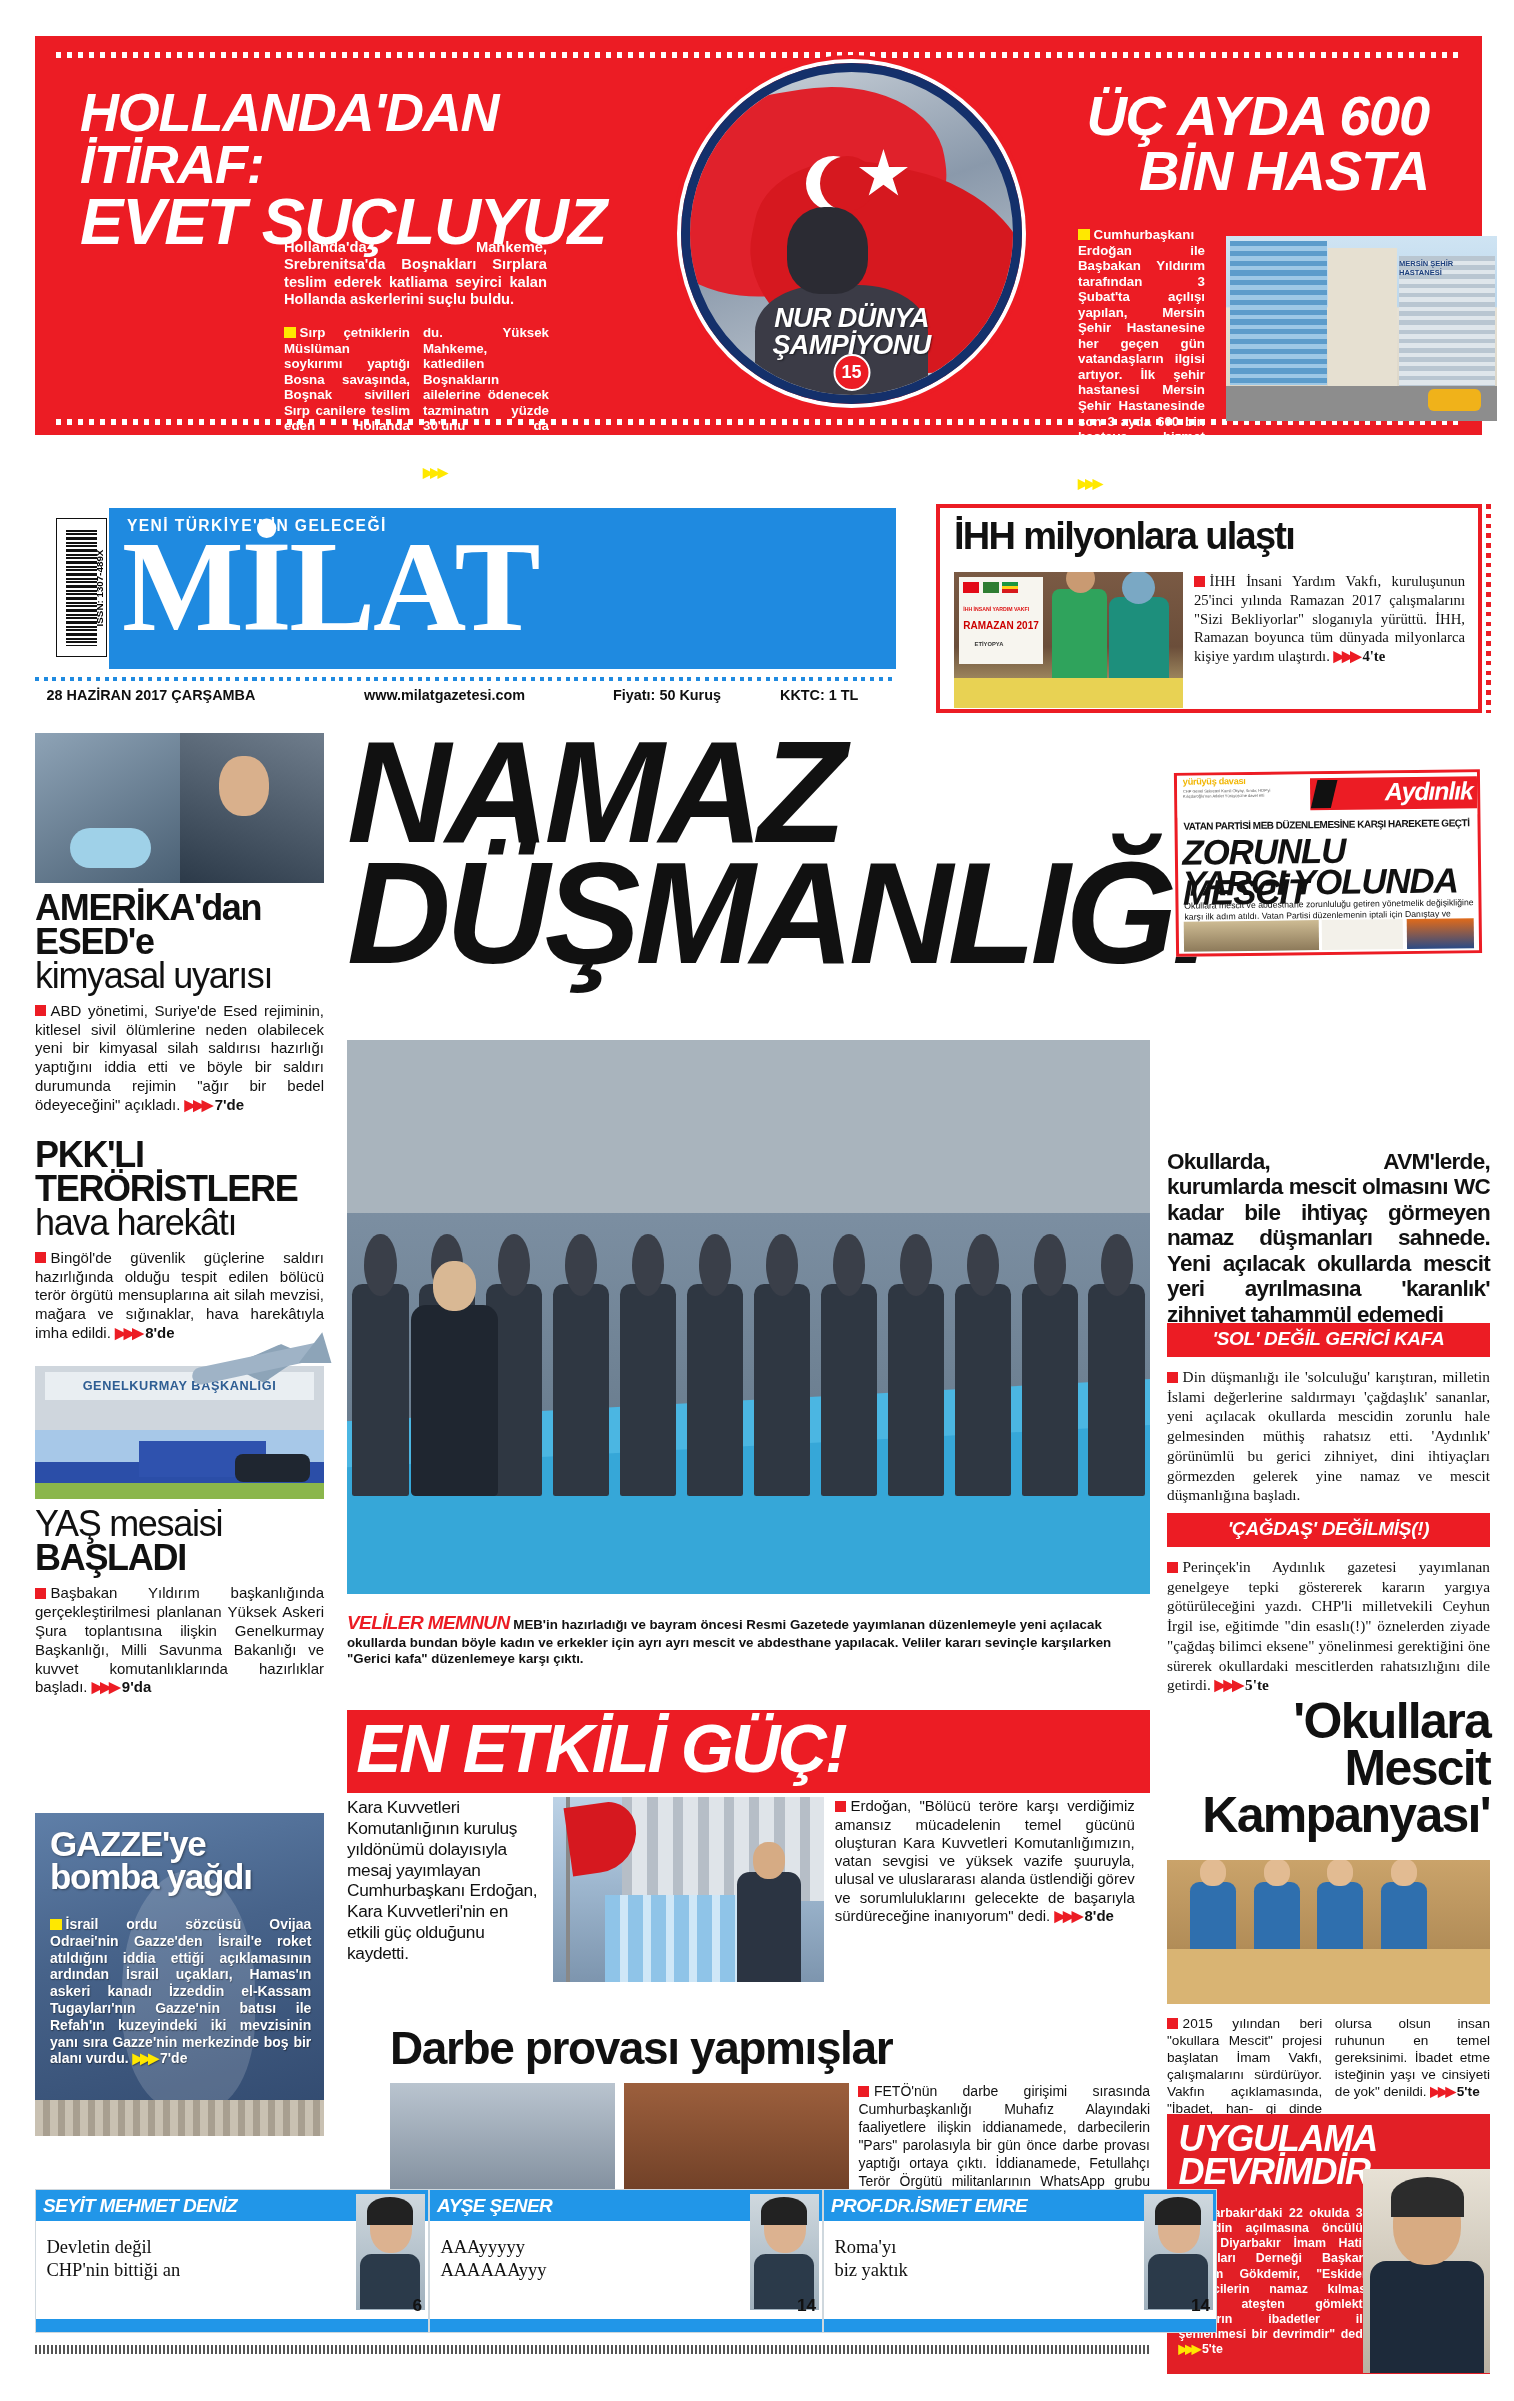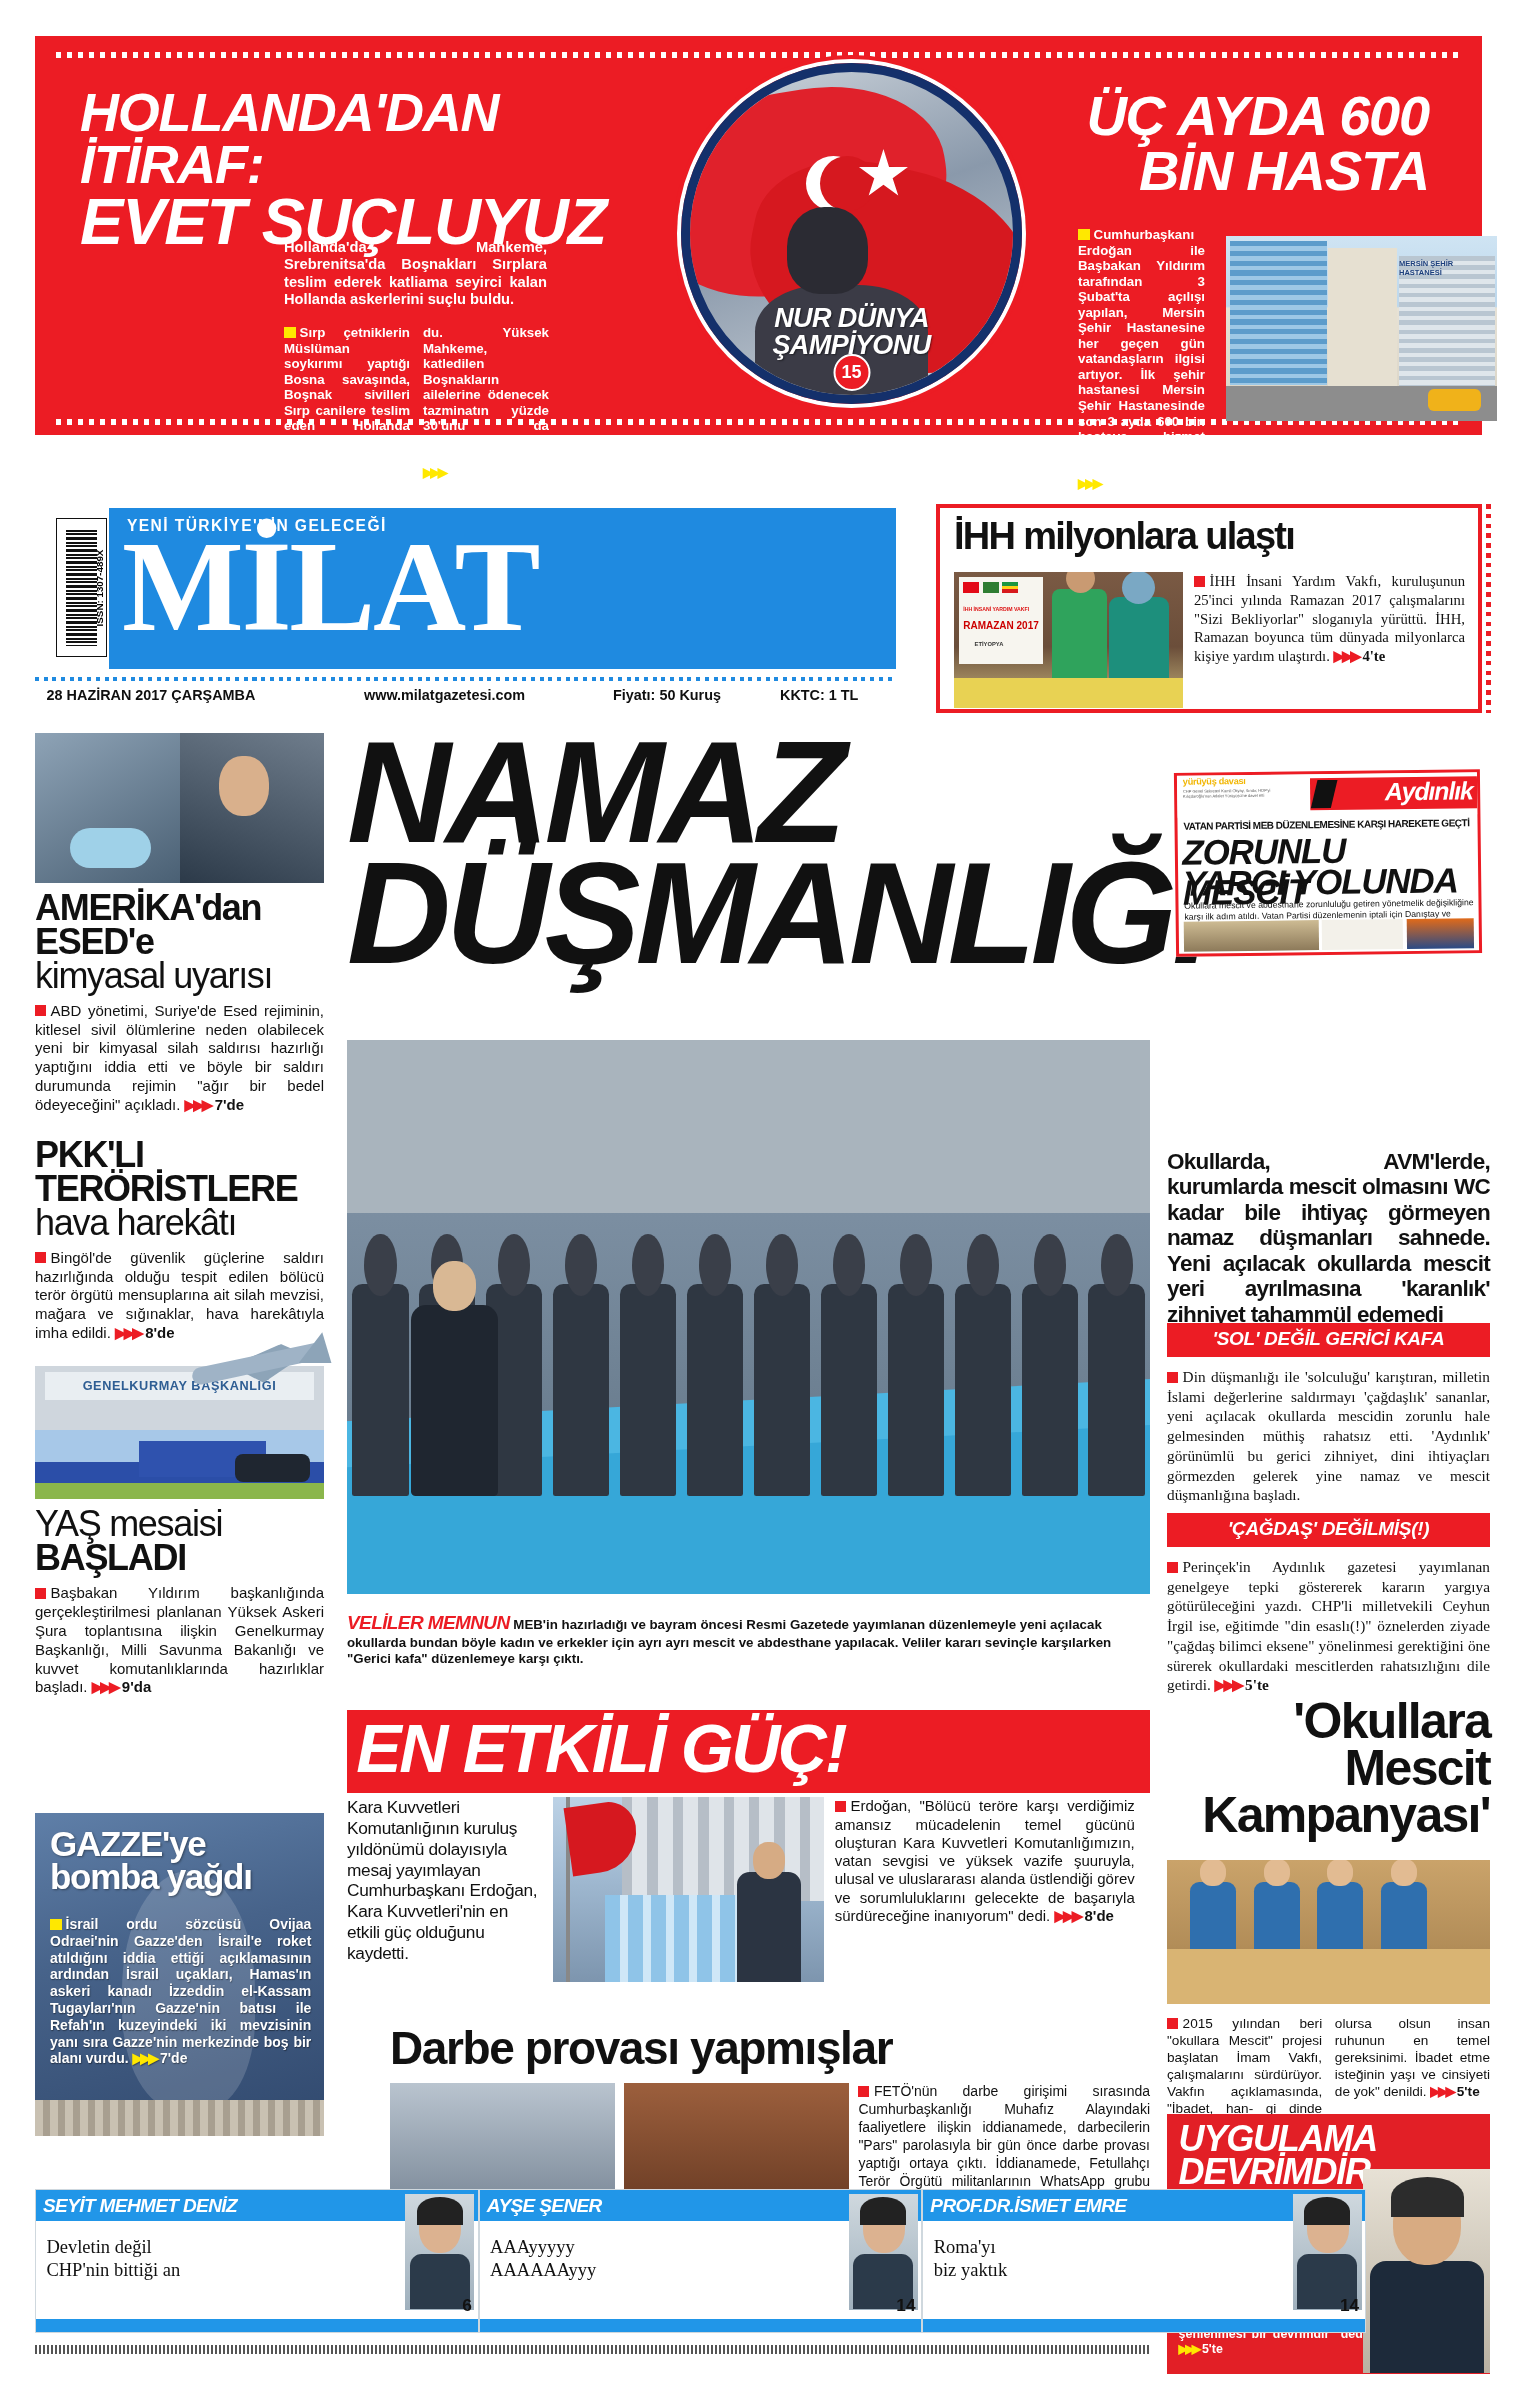--- a/index.html
+++ b/index.html
@@ -268,21 +268,21 @@
 
   
   .darbe{position:absolute;left:347px;top:2021px;width:803px;padding-left:43px;}
   .darbe .hl{font-size:46px;font-weight:bold;letter-spacing:-1.4px;color:#111;}
   .darbe .row{display:flex;gap:9.2px;margin-top:8px;}
   .darbe .i1{width:225px;height:116px;background:linear-gradient(180deg,#b9c4cf,#7f8d9c);}
   .darbe .i2{width:225px;height:116px;background:linear-gradient(180deg,#9c5f3d,#6e3f26);}
   .darbe .tx{flex:1;font-size:14px;line-height:1.28;text-align:justify;color:#111;}
 
   
-  .colstrip{position:absolute;left:35px;top:2189px;width:1331px;display:flex;}
+  .colstrip{position:absolute;left:35px;top:2189px;width:1182px;display:flex;}
   .cbox{flex:1;border:1.2px solid #cfd8de;background:#fff;position:relative;height:144px;overflow:hidden;}
   .cbox .cname{background:#2196e8;color:#fff;font-weight:bold;font-style:italic;font-size:19px;
     padding:4.6px 7px;letter-spacing:-0.6px;}
   .cbox .ctitle{padding:15px 8px 0 10.4px;font-family:"Liberation Serif",serif;font-size:18.5px;line-height:1.25;color:#111;}
   .cbox .foot{position:absolute;left:0;right:0;bottom:0;height:12.7px;background:#2196e8;}
   .cbox .avat{position:absolute;right:3.5px;top:3.5px;width:69px;height:116px;overflow:hidden;
     background:linear-gradient(180deg,#cfd8de,#9fb0bd);}
   .cbox .avat .head{position:absolute;left:14px;top:9.2px;width:42px;height:50px;border-radius:46%;background:#dcb290;}
   .cbox .avat .hair{position:absolute;left:11.6px;top:3.5px;width:46px;height:28px;border-radius:50% 50% 0 0;background:#222;}
   .cbox .avat .body{position:absolute;left:4.6px;top:60px;width:60px;height:55px;background:#2b3a4a;border-radius:11.6px 11.6px 0 0;}

